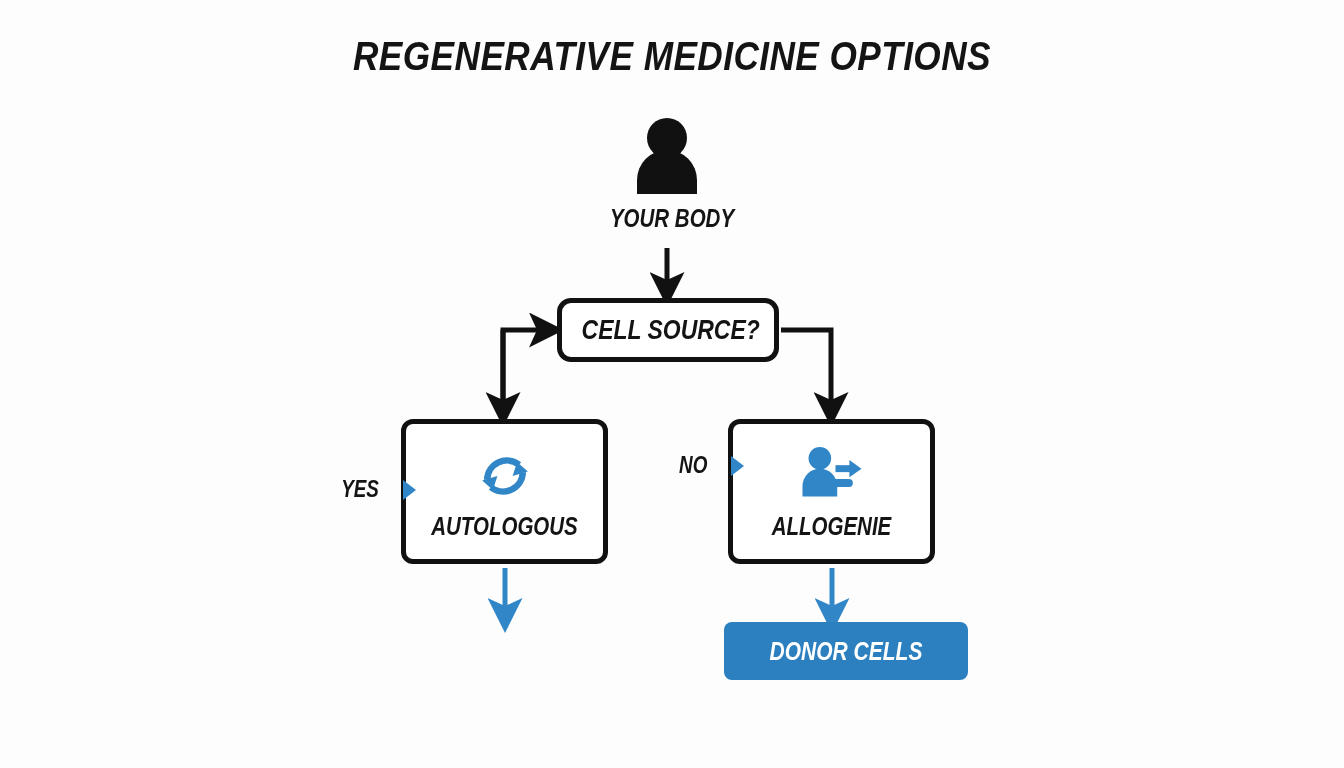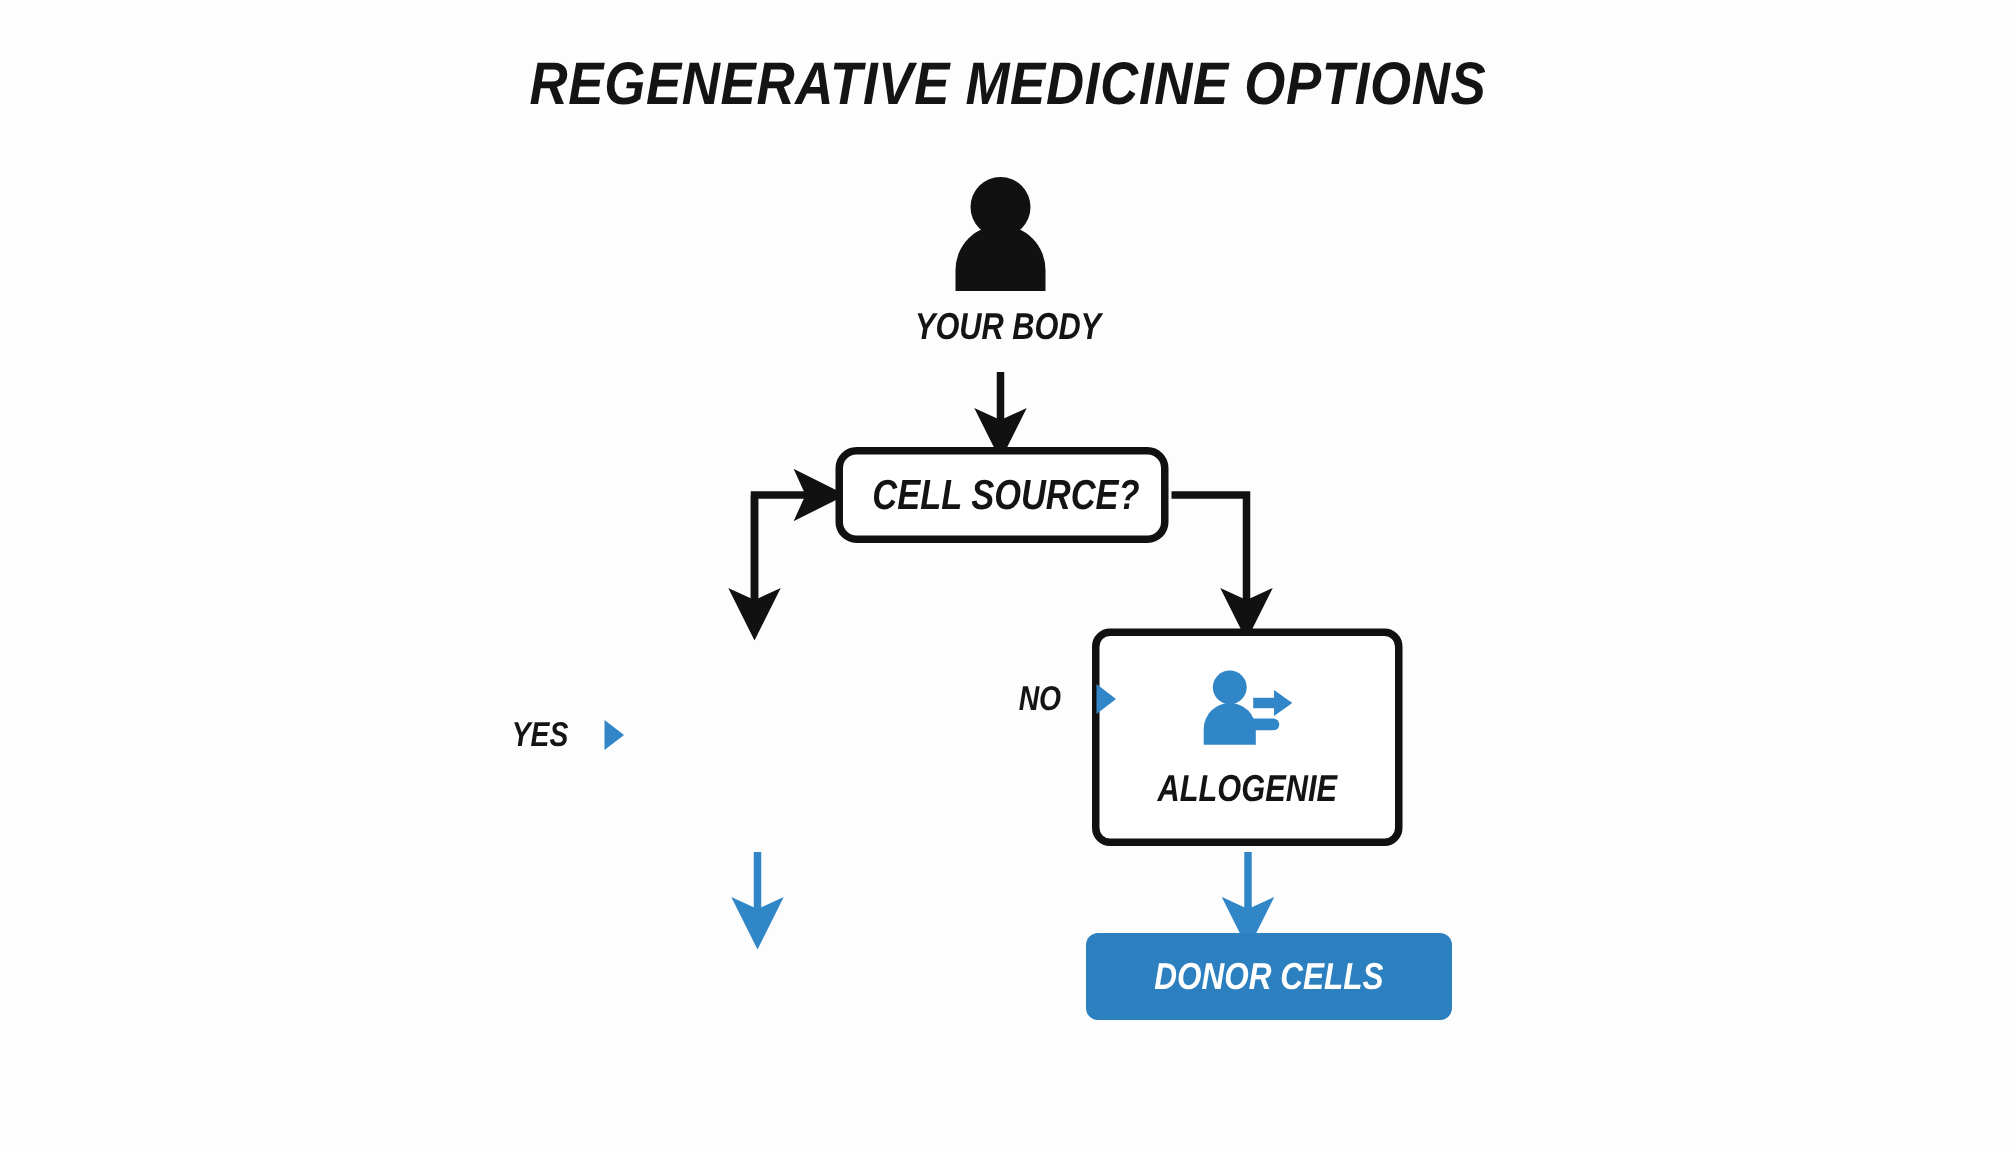--- a/index.html
+++ b/index.html
@@ -188,20 +188,33 @@
   <svg id="body-icon" viewBox="0 0 66 76" width="66" height="76">
     <circle cx="33" cy="20" r="20" fill="#111111"></circle>
     <path d="M 3,76 L 3,62 A 30 30 0 0 1 63,62 L 63,76 Z" fill="#111111"></path>
   </svg>
   <div id="body-label" class="cond">YOUR BODY</div>
 
   <div id="decision-box" class="node-box">
     <span id="decision-label" class="cond">CELL SOURCE?</span>
   </div>
 
+  <div id="branch-box-left" class="node-box branch-box">
+    <div class="branch-icon">
+      <svg viewBox="0 0 64 64" width="60" height="60">
+
+        <path d="M 13,36 A 21 21 0 0 1 47,20" fill="none" stroke="#3186c8" stroke-width="7" stroke-linecap="butt"></path>
+        <path d="M 52,32 L 39,23 L 52,15 Z" fill="#3186c8" transform="rotate(73 46 24)"></path>
+
+        <path d="M 51,28 A 21 21 0 0 1 17,44" fill="none" stroke="#3186c8" stroke-width="7" stroke-linecap="butt"></path>
+        <path d="M 12,32 L 25,41 L 12,49 Z" fill="#3186c8" transform="rotate(73 18 40)"></path>
+      </svg>
+    </div>
+    <div class="branch-label cond">AUTOLOGOUS</div>
+  </div>
 
   <div id="branch-box-right" class="node-box branch-box">
     <div class="branch-icon">
       <svg viewBox="0 0 76 62" width="66" height="54">
 
         <circle cx="24" cy="14" r="13" fill="#3186c8"></circle>
 
         <path d="M 4,58 L 4,46 A 20 20 0 0 1 44,46 L 44,58 Z" fill="#3186c8"></path>
 
         <rect x="30" y="38" width="32" height="9" rx="4.5" fill="#3186c8"></rect>

